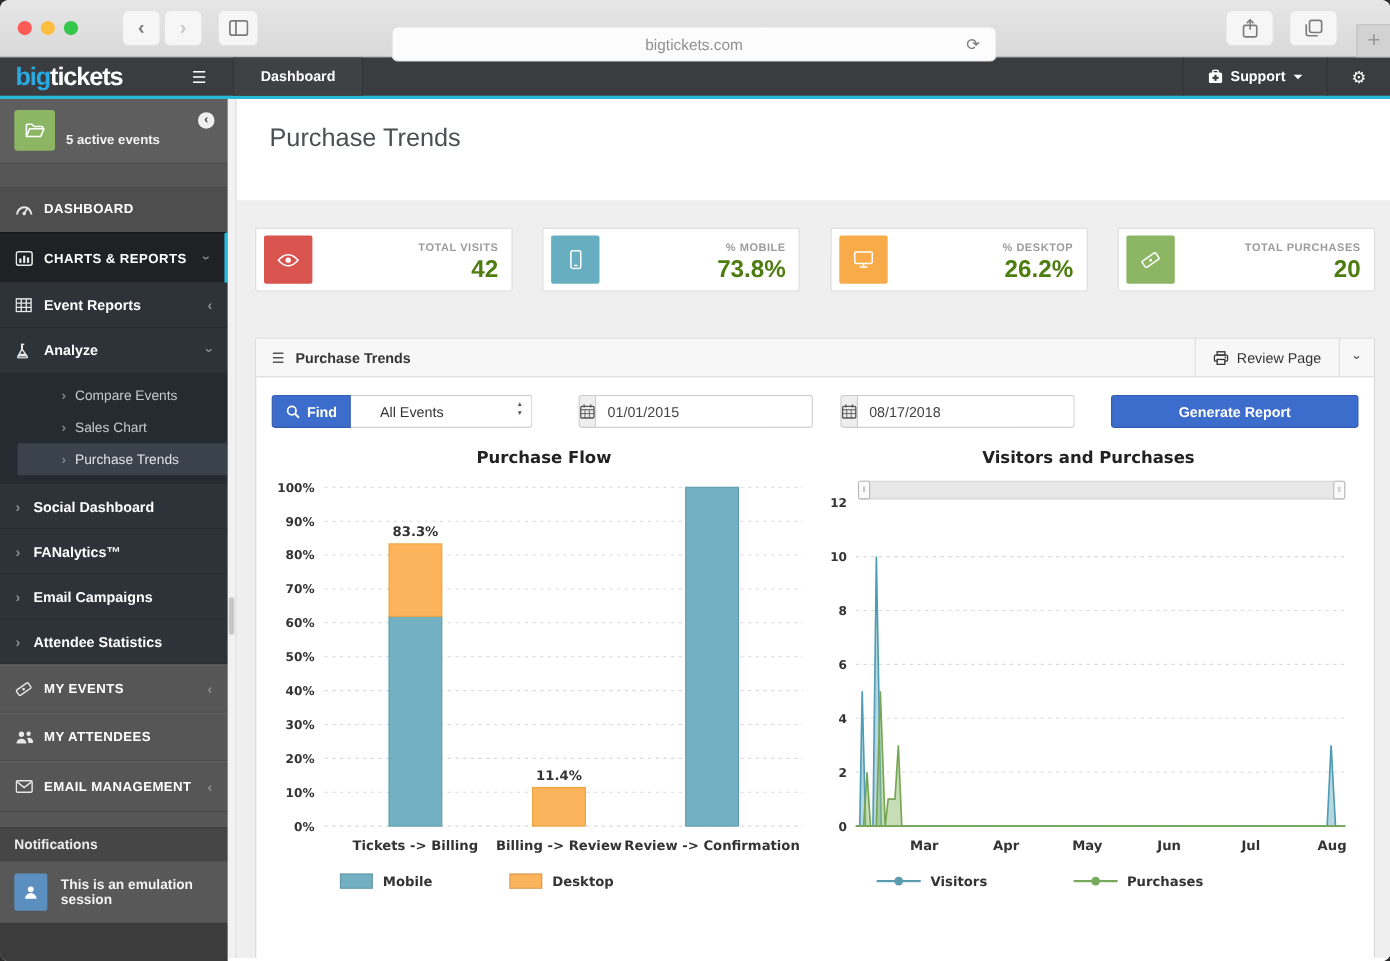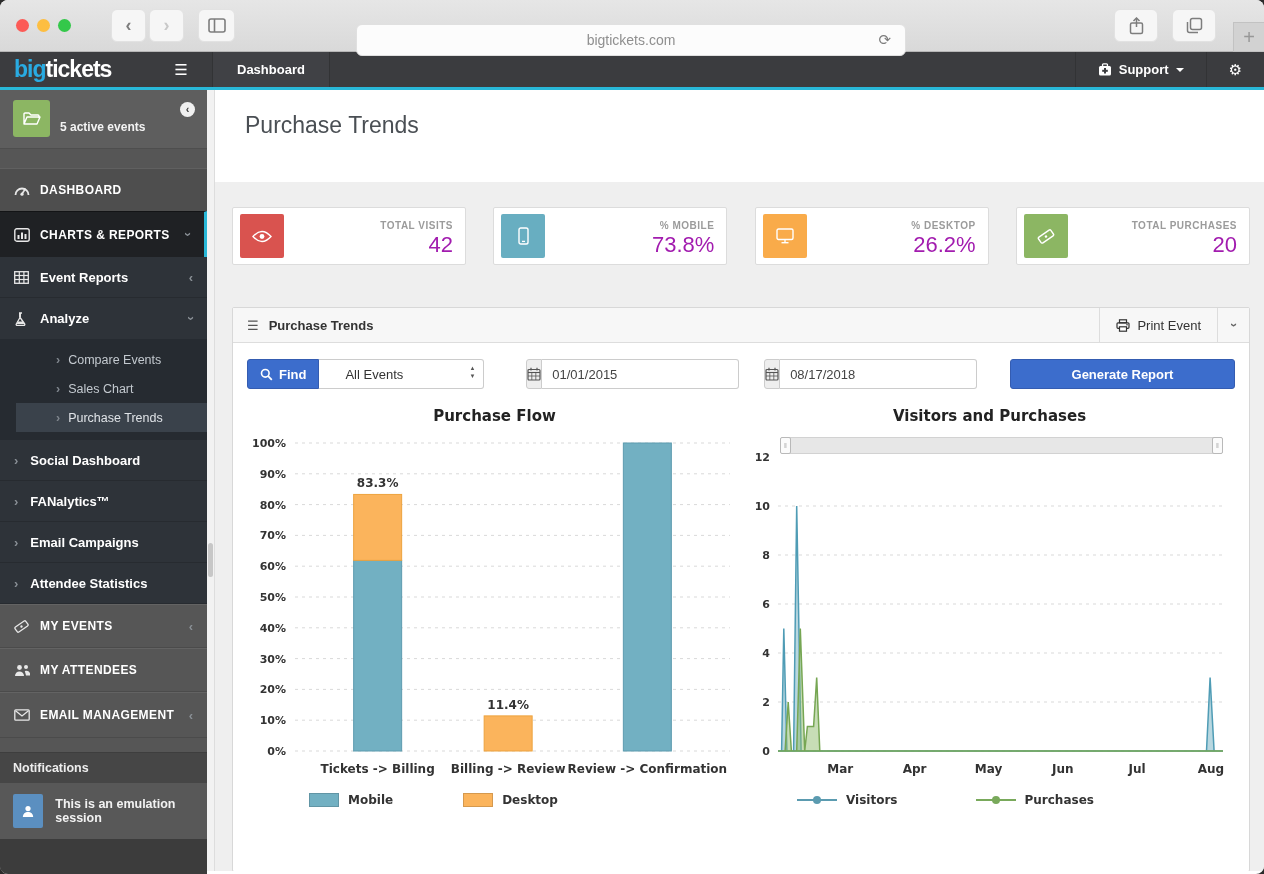--- a/index.html
+++ b/index.html
@@ -70,21 +70,21 @@
   
   .page-header { height:92px; background:#fff; padding:22px 0 0 30px; }
   .page-title { font-size:23px; color:#4a4f54; }
   .content { padding:25px 14px 0 17px; }
 
   .stat-row { display:flex; justify-content:space-between; }
   .stat-card { width:234px; height:58px; background:#fff; border:1px solid #dcdcdc; border-radius:2px; display:flex; align-items:center; padding:0 12px 0 7px; }
   .stat-ico { width:44px; height:44px; border-radius:2px; display:flex; align-items:center; justify-content:center; }
   .stat-meta { margin-left:auto; text-align:right; }
   .stat-label { font-size:10px; letter-spacing:.5px; color:#9b9b9b; font-weight:bold; }
-  .stat-value { font-size:22px; font-weight:normal; color:#a21caf; line-height:1.1; }
+  .stat-value { font-size:22px; font-weight:bold; color:#4d7c0f; line-height:1.1; }
 
   .panel { margin-top:42px; background:#fff; border:1px solid #d8d8d8; border-radius:2px; min-height:565px; }
   .panel-heading { height:35px; background:#f7f7f7; border-bottom:1px solid #ddd; display:flex; align-items:center; padding-left:14px; }
   .ph-burger { color:#555; font-size:13px; margin-right:10px; }
   .ph-title { font-size:13px; font-weight:bold; color:#333; }
   .ph-right { margin-left:auto; display:flex; align-self:stretch; }
   .print-btn { display:flex; align-items:center; gap:7px; padding:0 16px; border-left:1px solid #ddd; font-size:13px; color:#333; }
   .print-caret { width:32px; display:flex; align-items:center; justify-content:center; border-left:1px solid #ddd; color:#666; font-size:12px; font-weight:bold; }
 
   .panel-body { padding:16px 14px 18px 14px; }
@@ -387,21 +387,21 @@
             <span class="ph-burger">☰</span>
             <span class="ph-title">Purchase Trends</span>
             <div class="ph-right">
               <div class="print-btn">
                 <svg width="14" height="13" viewBox="0 0 14 13">
                     <rect x="3.5" y="0.8" width="7" height="3" fill="none" stroke="#333" stroke-width="1.2"></rect>
                     <rect x="1" y="3.8" width="12" height="5.5" rx="1" fill="none" stroke="#333" stroke-width="1.2"></rect>
                     <rect x="3.5" y="7.8" width="7" height="4.4" fill="#fff" stroke="#333" stroke-width="1.2"></rect>
                     <circle cx="11" cy="5.8" r="0.8" fill="#333"></circle>
                   </svg>
-                <span>Print Event</span>
+                <span>Review Page</span>
               </div>
               <div class="print-caret">
                   <span class="chev-v">›</span>
                 </div>
             </div>
           </div>
 
           <div class="panel-body">
             <div class="filter-row">
               <div class="find-group">

